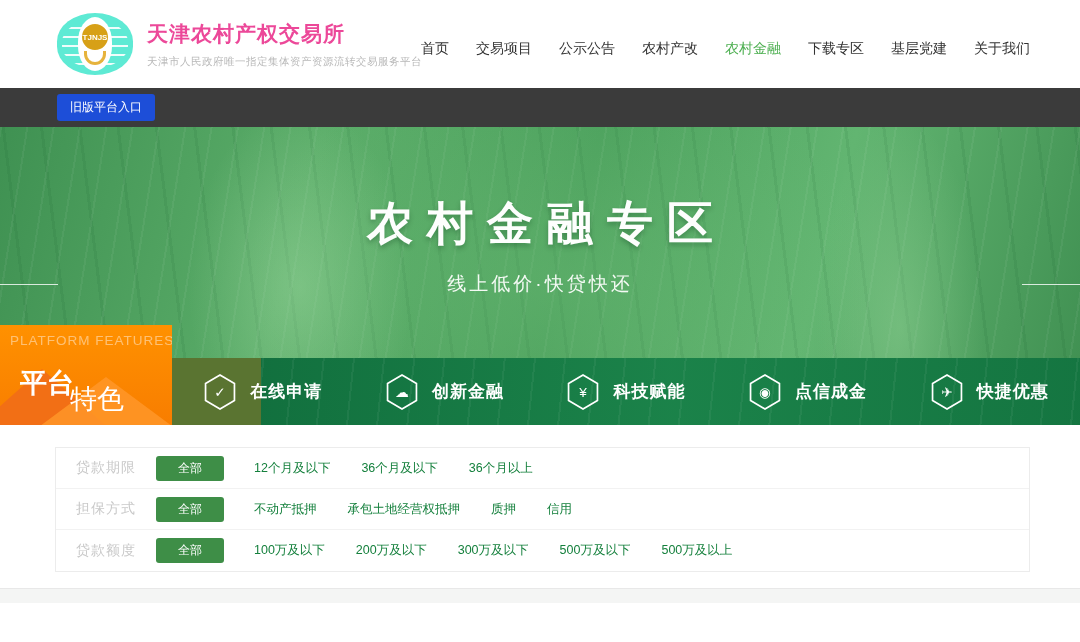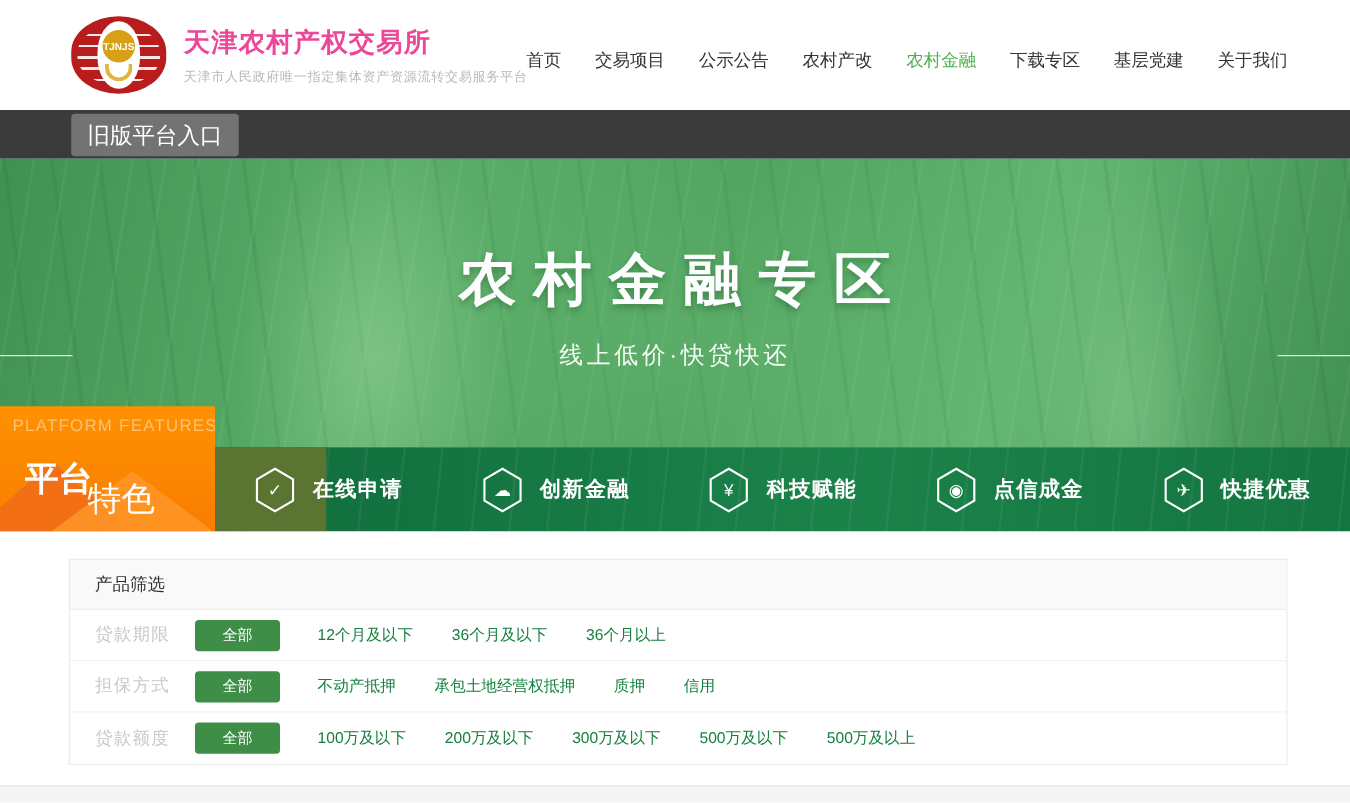--- a/index.html
+++ b/index.html
@@ -2,42 +2,42 @@
 <html><head>
 <meta charset="utf-8">
 <style>
   * { margin:0; padding:0; box-sizing:border-box; }
   html,body { width:1080px; height:642px; background:#fff; overflow:hidden;
     font-family:"Liberation Sans", sans-serif; }
 
   
   .header { position:relative; height:88px; background:#fff; }
   .brand { position:absolute; left:57px; top:13px; display:flex; align-items:center; }
-  .emblem { position:relative; width:76px; height:62px; background:#b91c1c; border-radius:50%/46%;text-align:center; }
+  .emblem { position:relative; width:76px; height:62px; background:#5eead4; border-radius:50%/46%;text-align:center; }
   .emblem::before { content:""; position:absolute; left:5px; right:5px; top:7px; bottom:7px;
     border-radius:50%/46%; background:
       repeating-linear-gradient(180deg, transparent 0 7px, rgba(255,255,255,.9) 7px 9px); }
   .emblem::after { content:""; position:absolute; left:50%; top:4px; width:34px; height:54px;
     transform:translateX(-50%); background:#fff; border-radius:50%/46%; }
   .emblem .gold { position:absolute; left:50%; top:9px; transform:translateX(-50%); z-index:2;
     width:30px; height:30px; border-radius:50%; background:#d7a017; border:2px solid #fff;
     color:#fff; font-size:8px; font-weight:bold; display:flex; align-items:center; justify-content:center; }
   .emblem .wheat { position:absolute; left:50%; top:38px; transform:translateX(-50%); z-index:2;
     width:22px; height:14px; border:3px solid #e6b33c; border-top:none;
     border-radius:0 0 20px 20px; }
   .brand-text { margin-left:14px; }
   .brand-title { font-size:21px; font-weight:bold; color:#ec4899; letter-spacing:1px; }
   .brand-sub { margin-top:7px; font-size:10.5px; color:#b9b9b9; letter-spacing:.5px; }
   .nav { position:absolute; right:50px; top:40px; display:flex; gap:27px; }
   .nav-item { font-size:14px; color:#333; cursor:pointer; white-space:nowrap; }
   .nav-item.active { color:#4caf50; }
 
   
   .toolbar { height:39px; background:#3b3b3b; display:flex; align-items:center; }
-  .old-btn { margin-left:57px; background:#737373; color:#fff; font-size:18px;
+  .old-btn { margin-left:57px; background:#1d4ed8; color:#fff; font-size:12px;
     border:none; border-radius:3px; padding:5px 13px; cursor:pointer;
     font-family:Liberation Mono, monospace; }
 
   
   .hero { position:relative; height:298px; overflow:hidden;
     background:
       radial-gradient(ellipse 160px 260px at 300px 160px, rgba(170,225,170,.40), transparent 70%),
       radial-gradient(ellipse 120px 300px at 900px 200px, rgba(160,220,160,.38), transparent 70%),
       radial-gradient(ellipse 420px 300px at 560px 150px, rgba(120,195,125,.35), transparent 75%),
       repeating-linear-gradient(99deg, rgba(255,255,255,.05) 0 2px, transparent 2px 26px),
@@ -186,23 +186,20 @@
   <div class="badge">
     <div class="tri1"></div>
     <div class="tri2"></div>
     <div class="badge-eyebrow">PLATFORM FEATURES</div>
     <div class="badge-t1">平台</div>
     <div class="badge-t2">特色</div>
   </div>
 </div>
 
 <div class="card">
-  <div class="card-header">
-    <div class="card-title">产品筛选</div>
-  </div>
 
   <div class="filter-row">
     <div class="filter-label">贷款期限</div>
     <button class="all-btn">全部</button>
     <div class="options">
       <div class="option">12个月及以下</div>
       <div class="option">36个月及以下</div>
       <div class="option">36个月以上</div>
     </div>
   </div>

